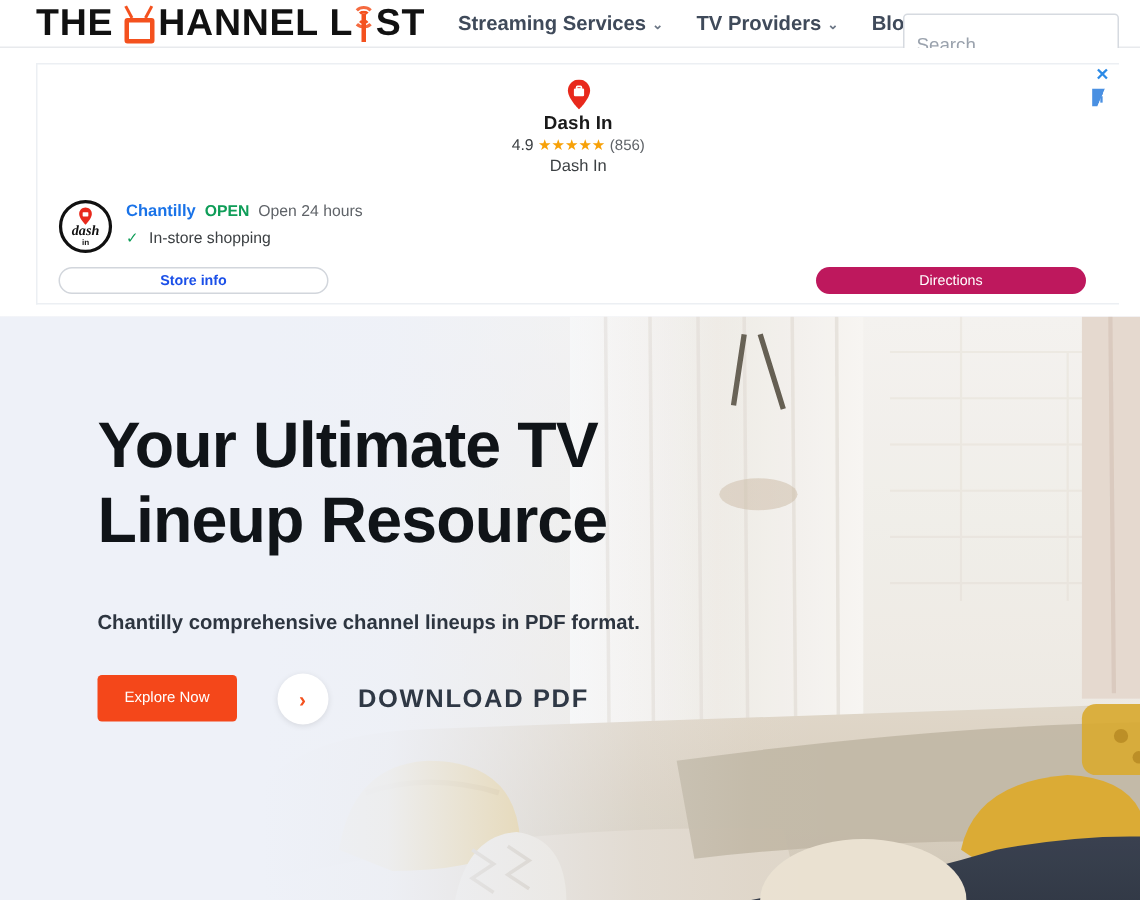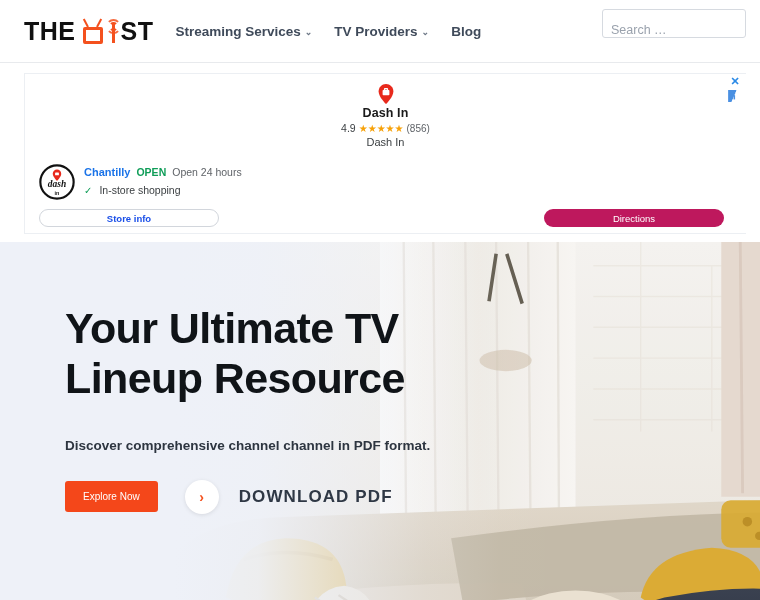--- a/index.html
+++ b/index.html
@@ -5,21 +5,21 @@
   * { box-sizing: border-box; margin: 0; padding: 0; }
   html, body {
     width: 760px; height: 600px;
     font-family: "Liberation Sans", sans-serif;
     background: #ffffff;
     overflow: hidden;
   }
 
   
   .site-header {
-    height: 63px;
+    height: 32px;
     background: #ffffff;
     border-bottom: 1px solid #e8eaed;
     display: flex;
     align-items: center;
     padding: 0 14px 0 24px;
     position: relative;
   }
   .logo {
     display: flex;
     align-items: center;
@@ -251,20 +251,21 @@
 
 <header class="site-header">
 
   <div class="logo">
     <span class="logo-text">THE</span>
     <span class="tv-glyph">
       <span class="ant-l"></span>
         <span class="ant-r"></span>
         <span class="tv-body"></span>
     </span>
+    <span class="logo-text">HANNEL L</span>
     <span class="signal-glyph">
       <span class="wave w2"></span>
         <span class="wave w1"></span>
         <span class="mast"></span>
     </span>
     <span class="logo-text">ST</span>
   </div>
 
   <nav class="main-nav">
     <div class="nav-item">
@@ -459,21 +460,21 @@
     </g>
 
     <rect x="0" y="0" width="760" height="373" fill="#ffffff" opacity="0.06"></rect>
   </svg>
 
   <div class="hero-fade"></div>
 
   <div class="hero-content">
     <h1 class="hero-title">Your Ultimate TV
 Lineup Resource</h1>
-    <p class="hero-sub">Discover comprehensive channel channel in PDF format.</p>
+    <p class="hero-sub">Chantilly comprehensive channel lineups in PDF format.</p>
     <div class="hero-actions">
       <button class="btn-explore">Explore Now</button>
       <div class="pdf-group">
         <span class="pdf-circle">
           <span class="pdf-chevron">›</span>
         </span>
         <span class="pdf-label">DOWNLOAD PDF</span>
       </div>
     </div>
   </div>

